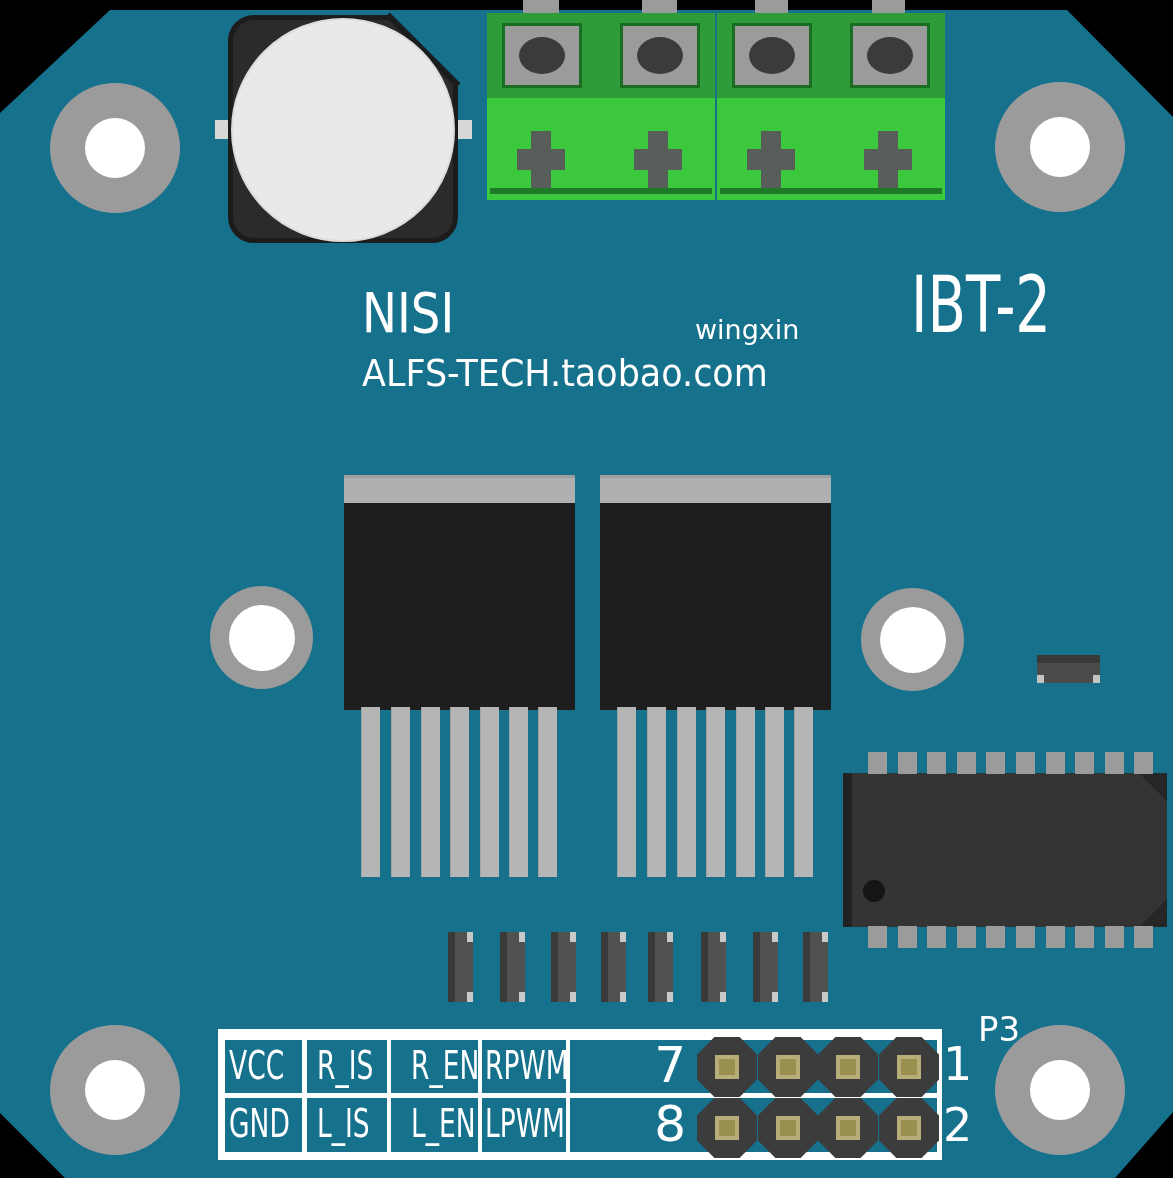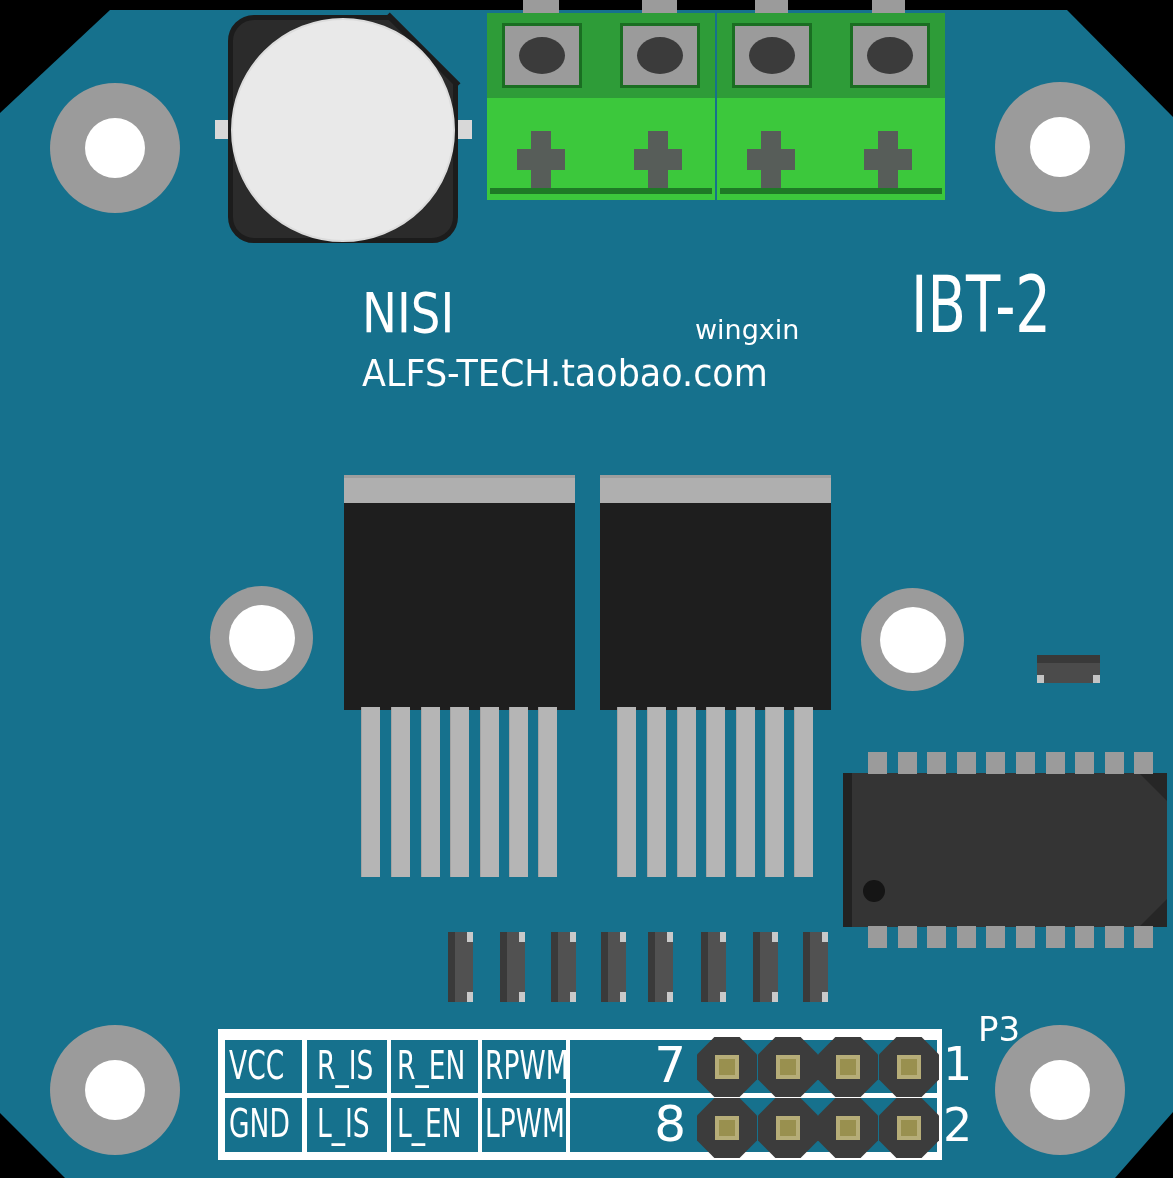--- a/index.html
+++ b/index.html
@@ -79,21 +79,21 @@
   .res::after{content:'';position:absolute;right:0;bottom:0;width:6px;height:10px;background:#C9C9C9;}
 
   
   .ptable{position:absolute;left:218px;top:1029px;width:724px;height:131px;background:#FFFFFF;}
   .cell{position:absolute;background:#16718D;color:#FFFFFF;font-size:39px;box-sizing:border-box;white-space:nowrap;overflow:visible;}
   .cell span{display:inline-block;transform:scaleX(.68);transform-origin:0 50%;}
   .r0{top:11px;height:53px;line-height:51px;}
   .r1{top:69px;height:54px;line-height:52px;}
   .k0{left:7px;width:77px;padding-left:4px;}
   .k1{left:89px;width:80px;padding-left:10px;}
-  .k2{left:173px;width:87px;padding-left:6px;}
+  .k2{left:173px;width:87px;padding-left:20px;}
   .k3{left:264px;width:84px;padding-left:3px;}
   .k4{left:352px;width:367px;text-align:right;padding-right:251px;font-size:50px;}
 
   
   .hpin{position:absolute;width:60px;height:60px;background:#3C3C3C;
     clip-path:polygon(29% 0,71% 0,100% 29%,100% 71%,71% 100%,29% 100%,0 71%,0 29%);}
   .hpin::before{content:'';position:absolute;left:18px;top:18px;width:24px;height:24px;box-sizing:border-box;
     background:#99904F;border:4px solid #B6AD78;}
 
   .hdr-label{position:absolute;color:#FFFFFF;line-height:1;white-space:nowrap;}

